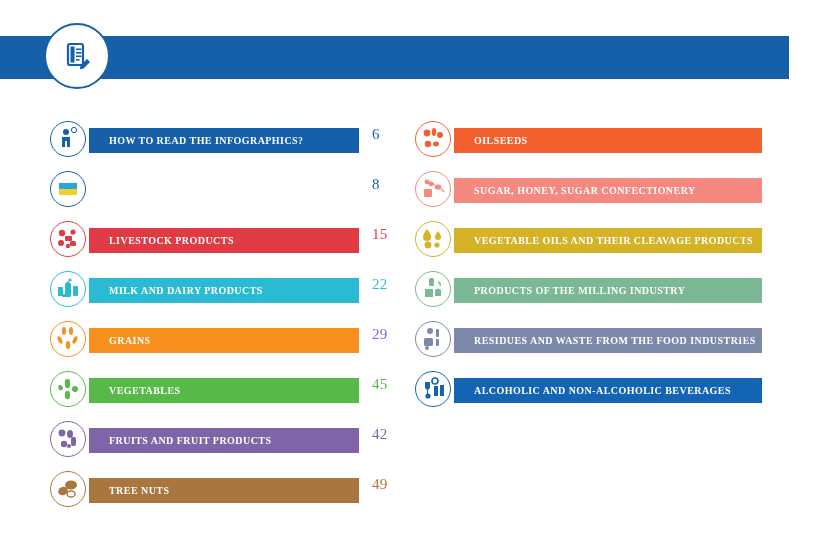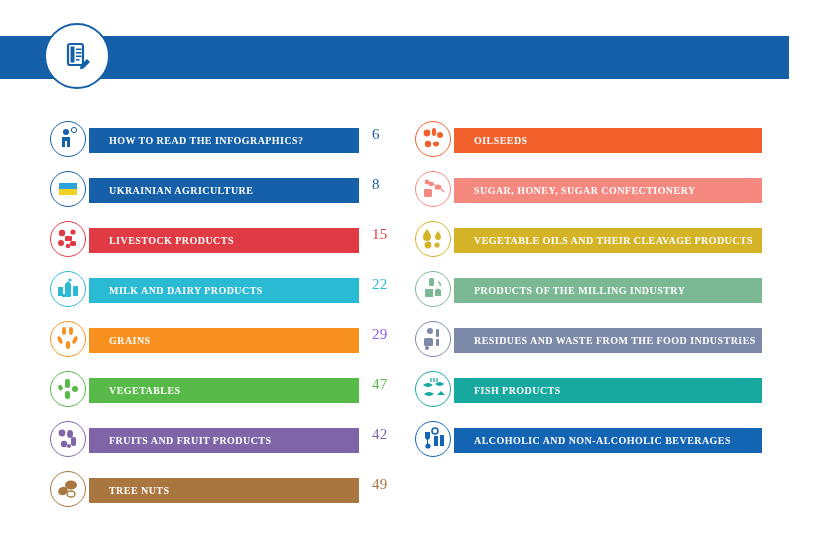--- a/index.html
+++ b/index.html
@@ -119,23 +119,20 @@
       <div class="icon-badge" style="border-color: rgb(21, 96, 168);">
         <svg width="30" height="30" viewBox="0 0 30 30">
           <circle cx="13" cy="8" r="3" fill="#1560A8"></circle>
           <path d="M9 13 h8 v10 h-3 v-6 h-2 v6 h-3 z" fill="#1560A8"></path>
           <circle cx="21" cy="6" r="2.6" fill="none" stroke="#1560A8" stroke-width="1"></circle>
         </svg>
       </div>
       <div class="page-num" style="color: rgb(21, 96, 168);">6</div>
     </div>
     <div class="toc-row">
-      <div class="bar" style="background: rgb(21, 96, 168);">
-        <span class="bar-label">UKRAINIAN AGRICULTURE</span>
-      </div>
       <div class="icon-badge" style="border-color: rgb(21, 96, 168);">
         <svg width="30" height="30" viewBox="0 0 30 30">
           <rect x="6" y="9" width="18" height="6" fill="#2BA3DC"></rect>
           <rect x="6" y="15" width="18" height="6" fill="#F2D024"></rect>
         </svg>
       </div>
       <div class="page-num" style="color: rgb(21, 96, 168);">8</div>
     </div>
     <div class="toc-row">
       <div class="bar" style="background: rgb(224, 58, 69);">
@@ -188,21 +185,21 @@
         <span class="bar-label">VEGETABLES</span>
       </div>
       <div class="icon-badge" style="border-color: rgb(87, 185, 71);">
         <svg width="30" height="30" viewBox="0 0 30 30">
           <rect x="12" y="5" width="5" height="9" rx="2.2" fill="#57B947"></rect>
           <rect x="12" y="17" width="5" height="8" rx="2.2" fill="#57B947"></rect>
           <circle cx="22" cy="15" r="3" fill="#57B947"></circle>
           <path d="M5 12 q4-3 5 3 q-4 4 -5 -3z" fill="#57B947"></path>
         </svg>
       </div>
-      <div class="page-num" style="color: rgb(87, 185, 71);">47</div>
+      <div class="page-num" style="color: rgb(87, 185, 71);">45</div>
     </div>
     <div class="toc-row">
       <div class="bar" style="background: rgb(127, 101, 168);">
         <span class="bar-label">FRUITS AND FRUIT PRODUCTS</span>
       </div>
       <div class="icon-badge" style="border-color: rgb(127, 101, 168);">
         <svg width="30" height="30" viewBox="0 0 30 30">
           <circle cx="9" cy="9" r="3.4" fill="#7F65A8"></circle>
           <path d="M17 6 q3 0 3 4 q0 4 -3 4 q-3 0 -3 -4 q0 -4 3 -4z" fill="#7F65A8"></path>
           <rect x="18" y="13" width="5" height="9" rx="2" fill="#7F65A8"></rect>
@@ -295,35 +292,20 @@
           <circle cx="12" cy="7" r="3" fill="#7C89A8"></circle>
           <rect x="18" y="5" width="3" height="8" rx="1" fill="#7C89A8"></rect>
           <rect x="6" y="14" width="9" height="8" rx="1.6" fill="#7C89A8"></rect>
           <rect x="18" y="15" width="3" height="7" rx="1" fill="#7C89A8"></rect>
           <circle cx="9" cy="24" r="2" fill="#7C89A8"></circle>
         </svg>
       </div>
       <div class="page-num" style="color: rgb(124, 137, 168);">80</div>
     </div>
     <div class="toc-row">
-      <div class="bar" style="background: rgb(23, 168, 160);">
-        <span class="bar-label">FISH PRODUCTS</span>
-      </div>
-      <div class="icon-badge" style="border-color: rgb(23, 168, 160);">
-        <svg width="30" height="30" viewBox="0 0 30 30">
-          <path d="M5 11 q5-4 10 0 q-5 4 -10 0z" fill="#17A8A0"></path>
-          <path d="M17 10 q5-4 9 0 q-4 4 -9 0z" fill="#17A8A0"></path>
-          <path d="M6 20 q5-4 10 0 q-5 4 -10 0z" fill="#17A8A0"></path>
-          <path d="M13 4 v4 M16 4 v4 M19 4 v4" stroke="#17A8A0" stroke-width="1.3"></path>
-          <path d="M19 21 l4-4 l4 4z" fill="#17A8A0"></path>
-        </svg>
-      </div>
-      <div class="page-num" style="color: rgb(23, 168, 160);">86</div>
-    </div>
-    <div class="toc-row">
       <div class="bar" style="background: rgb(20, 100, 180);">
         <span class="bar-label">ALCOHOLIC AND NON-ALCOHOLIC BEVERAGES</span>
       </div>
       <div class="icon-badge" style="border-color: rgb(20, 100, 180);">
         <svg width="30" height="30" viewBox="0 0 30 30">
           <path d="M7 8 h5 v6 l-2 2 v6 h-1 v-6 l-2-2z" fill="#1464B4"></path>
           <circle cx="17" cy="7" r="3" fill="none" stroke="#1464B4" stroke-width="1.6"></circle>
           <path d="M16 12 h4 v10 h-4z" fill="#1464B4"></path>
           <path d="M22 11 h4 v11 h-4z" fill="#1464B4"></path>
           <circle cx="10" cy="22" r="2.6" fill="#1464B4"></circle>

